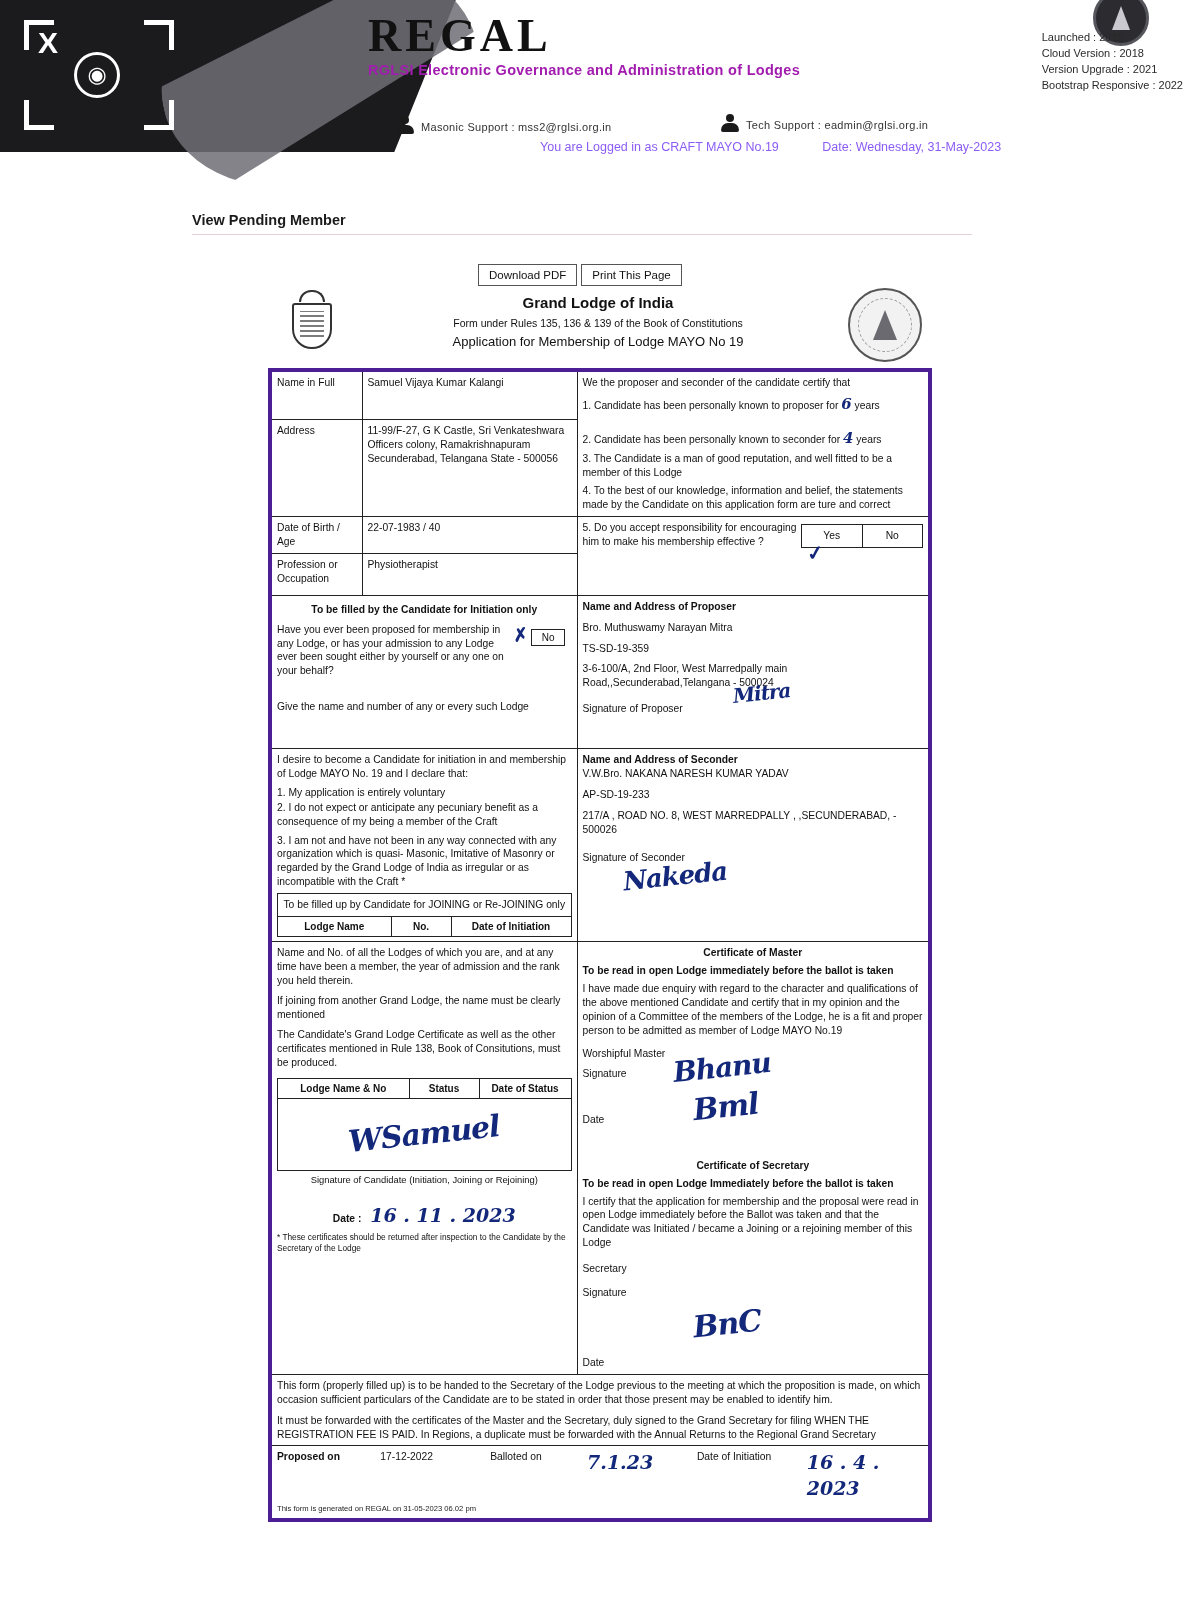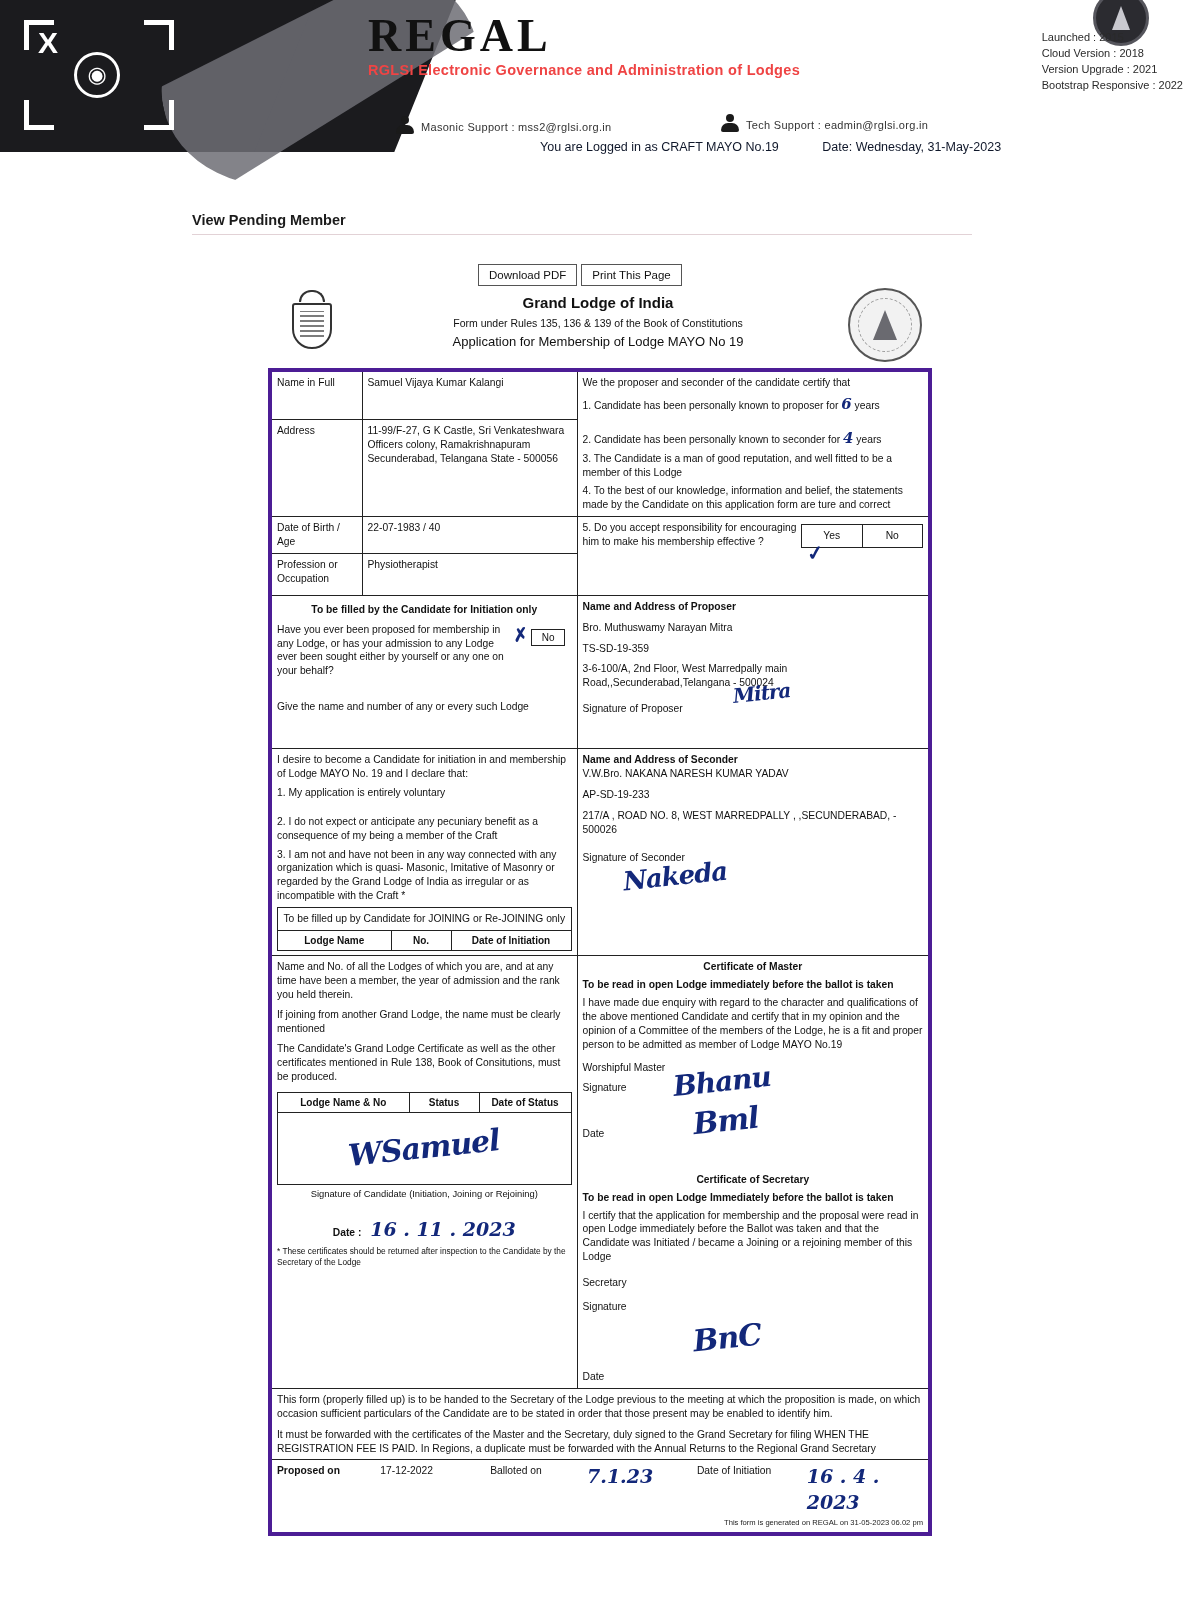--- a/index.html
+++ b/index.html
@@ -55,21 +55,21 @@
 
   .brand {
     position:absolute; left:368px; top:12px; width:600px;
   }
   .brand-title {
     font-family:"Liberation Serif", serif;
     font-size:46px; font-weight:700; letter-spacing:4px; color:#111;
     line-height:1.05;
   }
   .brand-sub {
-    font-size:14.5px; font-weight:700; color:#ef4444; letter-spacing:.3px; margin-top:2px;
+    font-size:14.5px; font-weight:700; color:#a21caf; letter-spacing:.3px; margin-top:2px;
   }
   .launch-box {
     position:absolute; right:12px; top:30px; text-align:left;
     font-size:11px; color:#2a2a2a; line-height:1.45;
   }
   .regal-seal {
     position:absolute; right:46px; top:-10px; width:56px; height:56px;
     border-radius:50%; background:#2b2b30; border:3px solid #55555c;
   }
   .regal-seal:after{
@@ -87,21 +87,21 @@
     display:inline-block; width:20px; height:20px; vertical-align:-5px; margin-right:6px;
     position:relative;
   }
   .person-icon:before{
     content:""; position:absolute; left:6px; top:0; width:8px; height:8px; border-radius:50%; background:#1a1a1a;
   }
   .person-icon:after{
     content:""; position:absolute; left:1px; top:9px; width:18px; height:9px; border-radius:7px 7px 2px 2px; background:#1a1a1a;
   }
   .login-line {
-    position:absolute; left:540px; top:140px; font-size:12.5px; color:#0f172a;
+    position:absolute; left:540px; top:140px; font-size:12.5px; color:#8b5cf6;
   }
   .login-line .date { margin-left:40px; }
 
   
   .view-title {
     position:absolute; left:192px; top:212px;
     font-size:14.5px; font-weight:700; color:#1b1b1b;
   }
   .title-rule {
     position:absolute; left:192px; top:234px; width:780px; height:1px; background:#e2d2d6;
@@ -181,21 +181,21 @@
   }
 
   .mini-table { width:100%; border-collapse:collapse; margin-top:4px; }
   .mini-table td, .mini-table th {
     border:1px solid #222; font-size:10px; padding:3px 4px; text-align:center; font-weight:400;
   }
   .mini-table th { font-weight:700; }
 
   .yesno { width:100%; border-collapse:collapse; margin-top:3px; }
   .yesno td { border:1px solid #222; text-align:center; font-size:10px; padding:2px 4px; width:50%; }
-  .genline { font-size:7.6px; text-align:right; padding-top:2px; color:#222; }
+  .genline { font-size:7.6px; text-align:left; padding-top:2px; color:#222; }
   .pad6 { padding:6px; }
 </style>
 </head>
 <body>
 
 <div class="banner">
   <div class="banner-dark"></div>
   <div class="banner-swoosh"></div>
 
   <div class="corner-marks">
@@ -352,21 +352,21 @@
           <span>Signature of Proposer</span>
           <span class="sig sig-sm" style="position:absolute;left:150px;top:-22px">Mitra</span>
         </div>
       </td>
     </tr>
 
     <tr>
       <td colspan="2">
         <div>I desire to become a Candidate for initiation in and membership of Lodge MAYO No. 19 and I declare that:</div>
         <div style="margin-top:5px">1. My application is entirely voluntary</div>
-        <div style="margin-top:15px">2. I do not expect or anticipate any pecuniary benefit as a consequence of my being a member of the Craft</div>
+        <div style="margin-top:1px">2. I do not expect or anticipate any pecuniary benefit as a consequence of my being a member of the Craft</div>
         <div style="margin-top:5px">3. I am not and have not been in any way connected with any organization which is quasi- Masonic, Imitative of Masonry or regarded by the Grand Lodge of India as irregular or as incompatible with the Craft *</div>
 
         <table class="mini-table">
           <tbody>
                 <tr>
             <td colspan="3" class="bold">To be filled up by Candidate for JOINING or Re-JOINING only</td>
           </tr>
           <tr>
             <th>Lodge Name</th>
             <th style="width:60px">No.</th>

